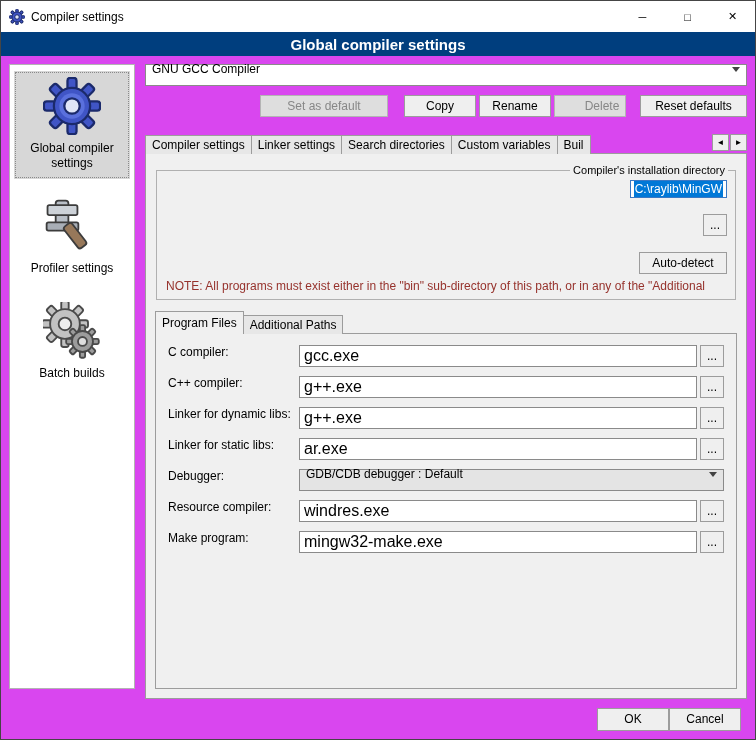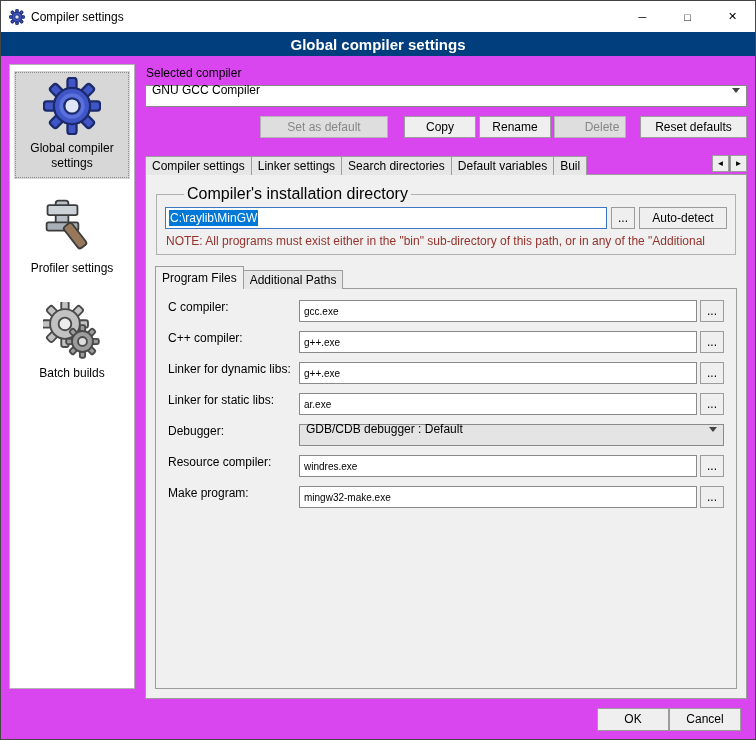--- a/index.html
+++ b/index.html
@@ -99,23 +99,23 @@
   .panel {
     flex: 1; border: 1px solid #9c9c9c; margin-top: -1px;
     background: #f0f0f0; position: relative; z-index: 1;
     padding: 10px 9px 9px 9px;
     display: flex; flex-direction: column; min-height: 0;
   }
 
   fieldset.group {
     border: 1px solid #b0b0b0; padding: 2px 8px 6px 8px; margin: 0 1px;
   }
-  fieldset.group legend { font-size: 16px; padding: 0 3px; margin-left: 19px; }
-
-  .dir-row { display: flex; align-items: flex-start; gap: 4px; margin-top: 2px; }
+  fieldset.group legend { font-size: 11px; padding: 0 3px; margin-left: 1px; text-align: right; }
+
+  .dir-row { display: flex; align-items: flex-end; gap: 16px; margin-top: 2px; flex-direction: column; }
   .dir-input {
     flex: 1; height: 22px; border: 1px solid #3a78c3; background: #fff;
     display: flex; align-items: center; padding: 0 3px; font-size: 12px; min-width: 0;
   }
   .dir-selection { background: #0078d7; color: #fff; padding: 1px 1px; white-space: nowrap; }
   .b-browse { width: 24px; flex-shrink: 0; }
   .b-autodetect { width: 88px; flex-shrink: 0; }
 
   .note {
     margin: 5px 1px 0 1px; font-size: 12px; color: #96322c;
@@ -125,21 +125,21 @@
   .inner-tabstrip { margin-top: 11px; }
   .inner-panel {
     flex: 1; border: 1px solid #9c9c9c; margin-top: -1px;
     background: #f0f0f0; padding: 11px 12px 0 12px; min-height: 0;
   }
 
   .f-row { display: flex; margin-bottom: 9px; }
   .f-label { width: 131px; flex-shrink: 0; font-size: 12px; }
   .f-input {
     flex: 1; height: 22px; border: 1px solid #8a8a8a; background: #fff;
-    font-size: 10px; font-family: inherit; padding: 0 4px; min-width: 0;
+    font-size: 16px; font-family: inherit; padding: 0 4px; min-width: 0;
   }
   .combo.gray { flex: 1; background: #e4e4e4; min-width: 0; }
 
   
   .footer {
     height: 40px; flex-shrink: 0;
     display: flex; align-items: center; justify-content: flex-end;
     padding-right: 14px;
   }
   .b-ok, .b-cancel { width: 72px; height: 23px; }
@@ -252,21 +252,20 @@
               <circle cx="32" cy="32" r="8.5" fill="#dddddd"></circle>
             </g>
           </svg>
         </span>
         <span class="side-label">Batch builds</span>
       </div>
     </div>
 
     <div class="main">
 
-      <div class="sc-label">Selected compiler</div>
 
       <div class="combo">
         <span>GNU GCC Compiler</span>
         <span class="spacer"></span>
         <span class="combo-arrow-zone">
             <span class="tri-down"></span>
           </span>
       </div>
 
       <div class="action-row">
@@ -275,21 +274,21 @@
         <button class="btn b-rename">Rename</button>
         <button class="btn disabled b-delete">Delete</button>
         <button class="btn b-reset">Reset defaults</button>
       </div>
 
       <div class="tabstrip">
         <div class="tabs">
           <div class="tab">Compiler settings</div>
           <div class="tab">Linker settings</div>
           <div class="tab">Search directories</div>
-          <div class="tab">Default variables</div>
+          <div class="tab">Custom variables</div>
           <div class="tab">Buil</div>
         </div>
         <div class="tab-arrows">
           <button class="tab-arrow">◄</button>
           <button class="tab-arrow">►</button>
         </div>
       </div>
 
       <div class="panel">
 

